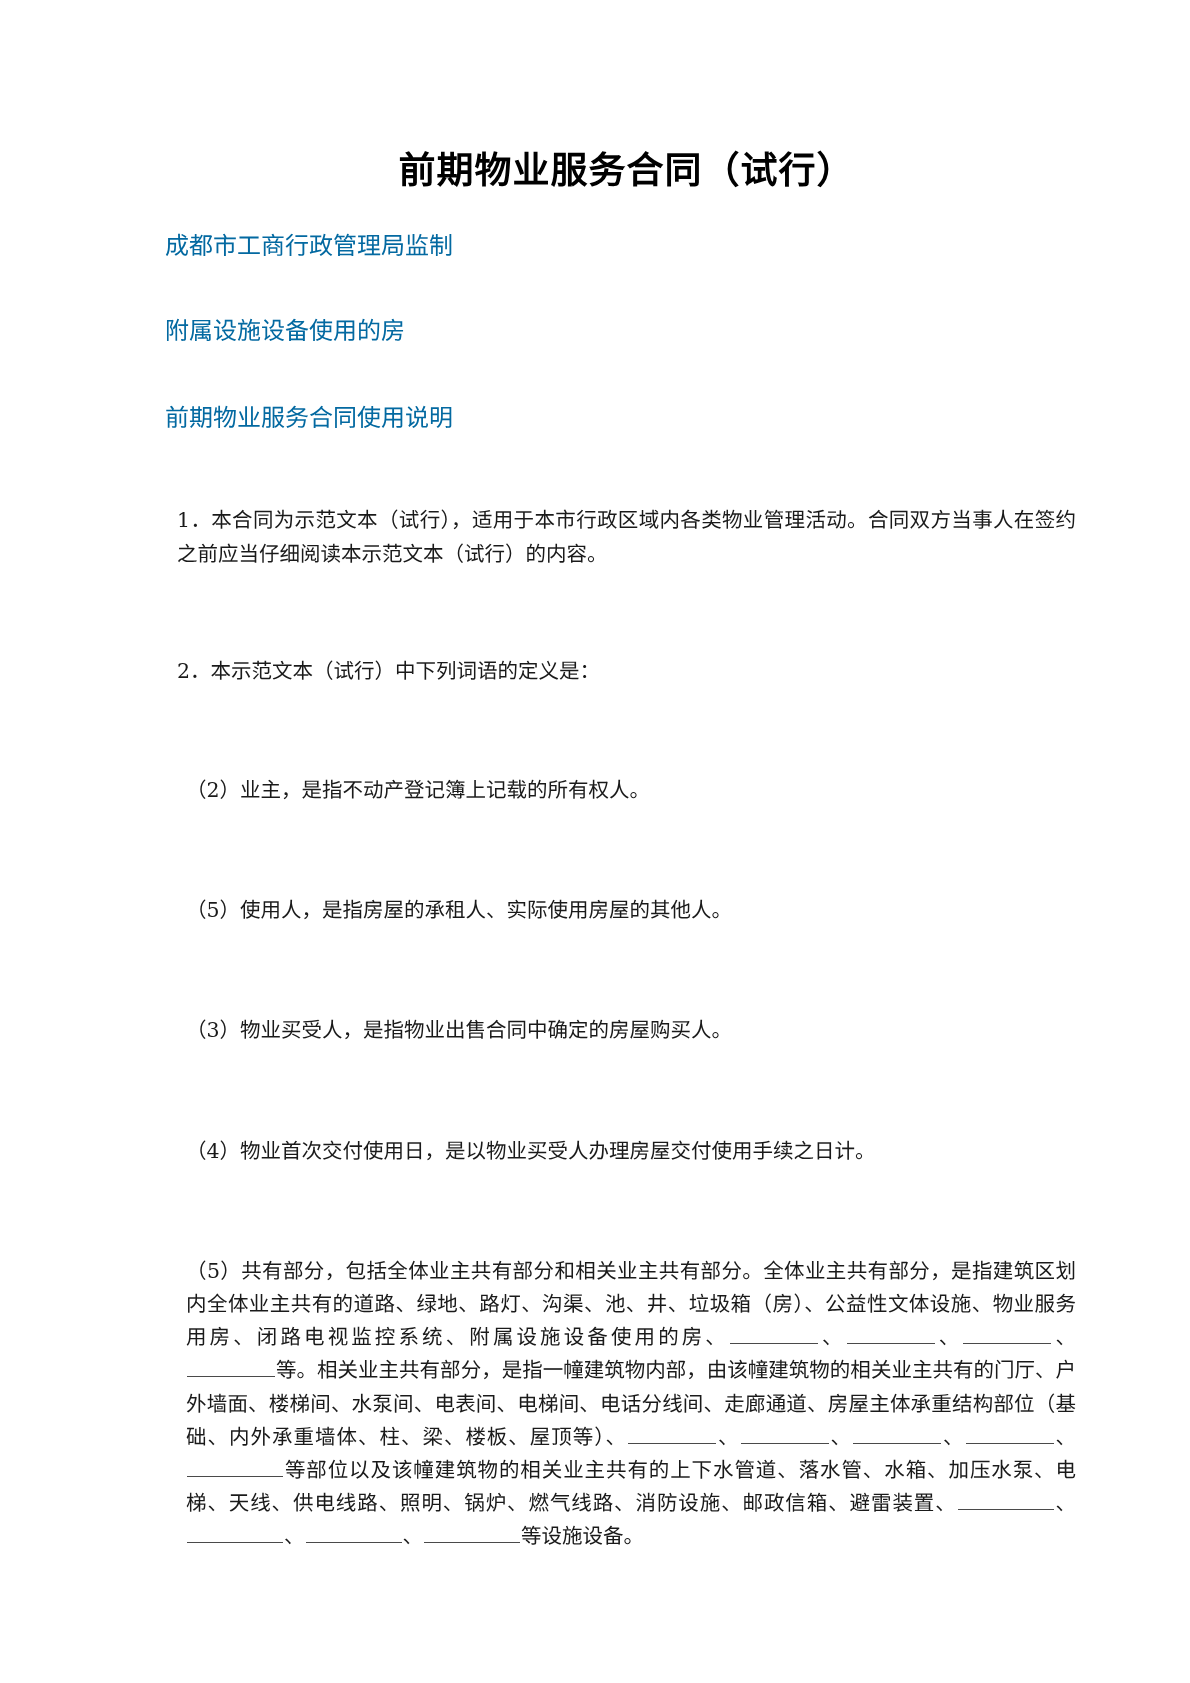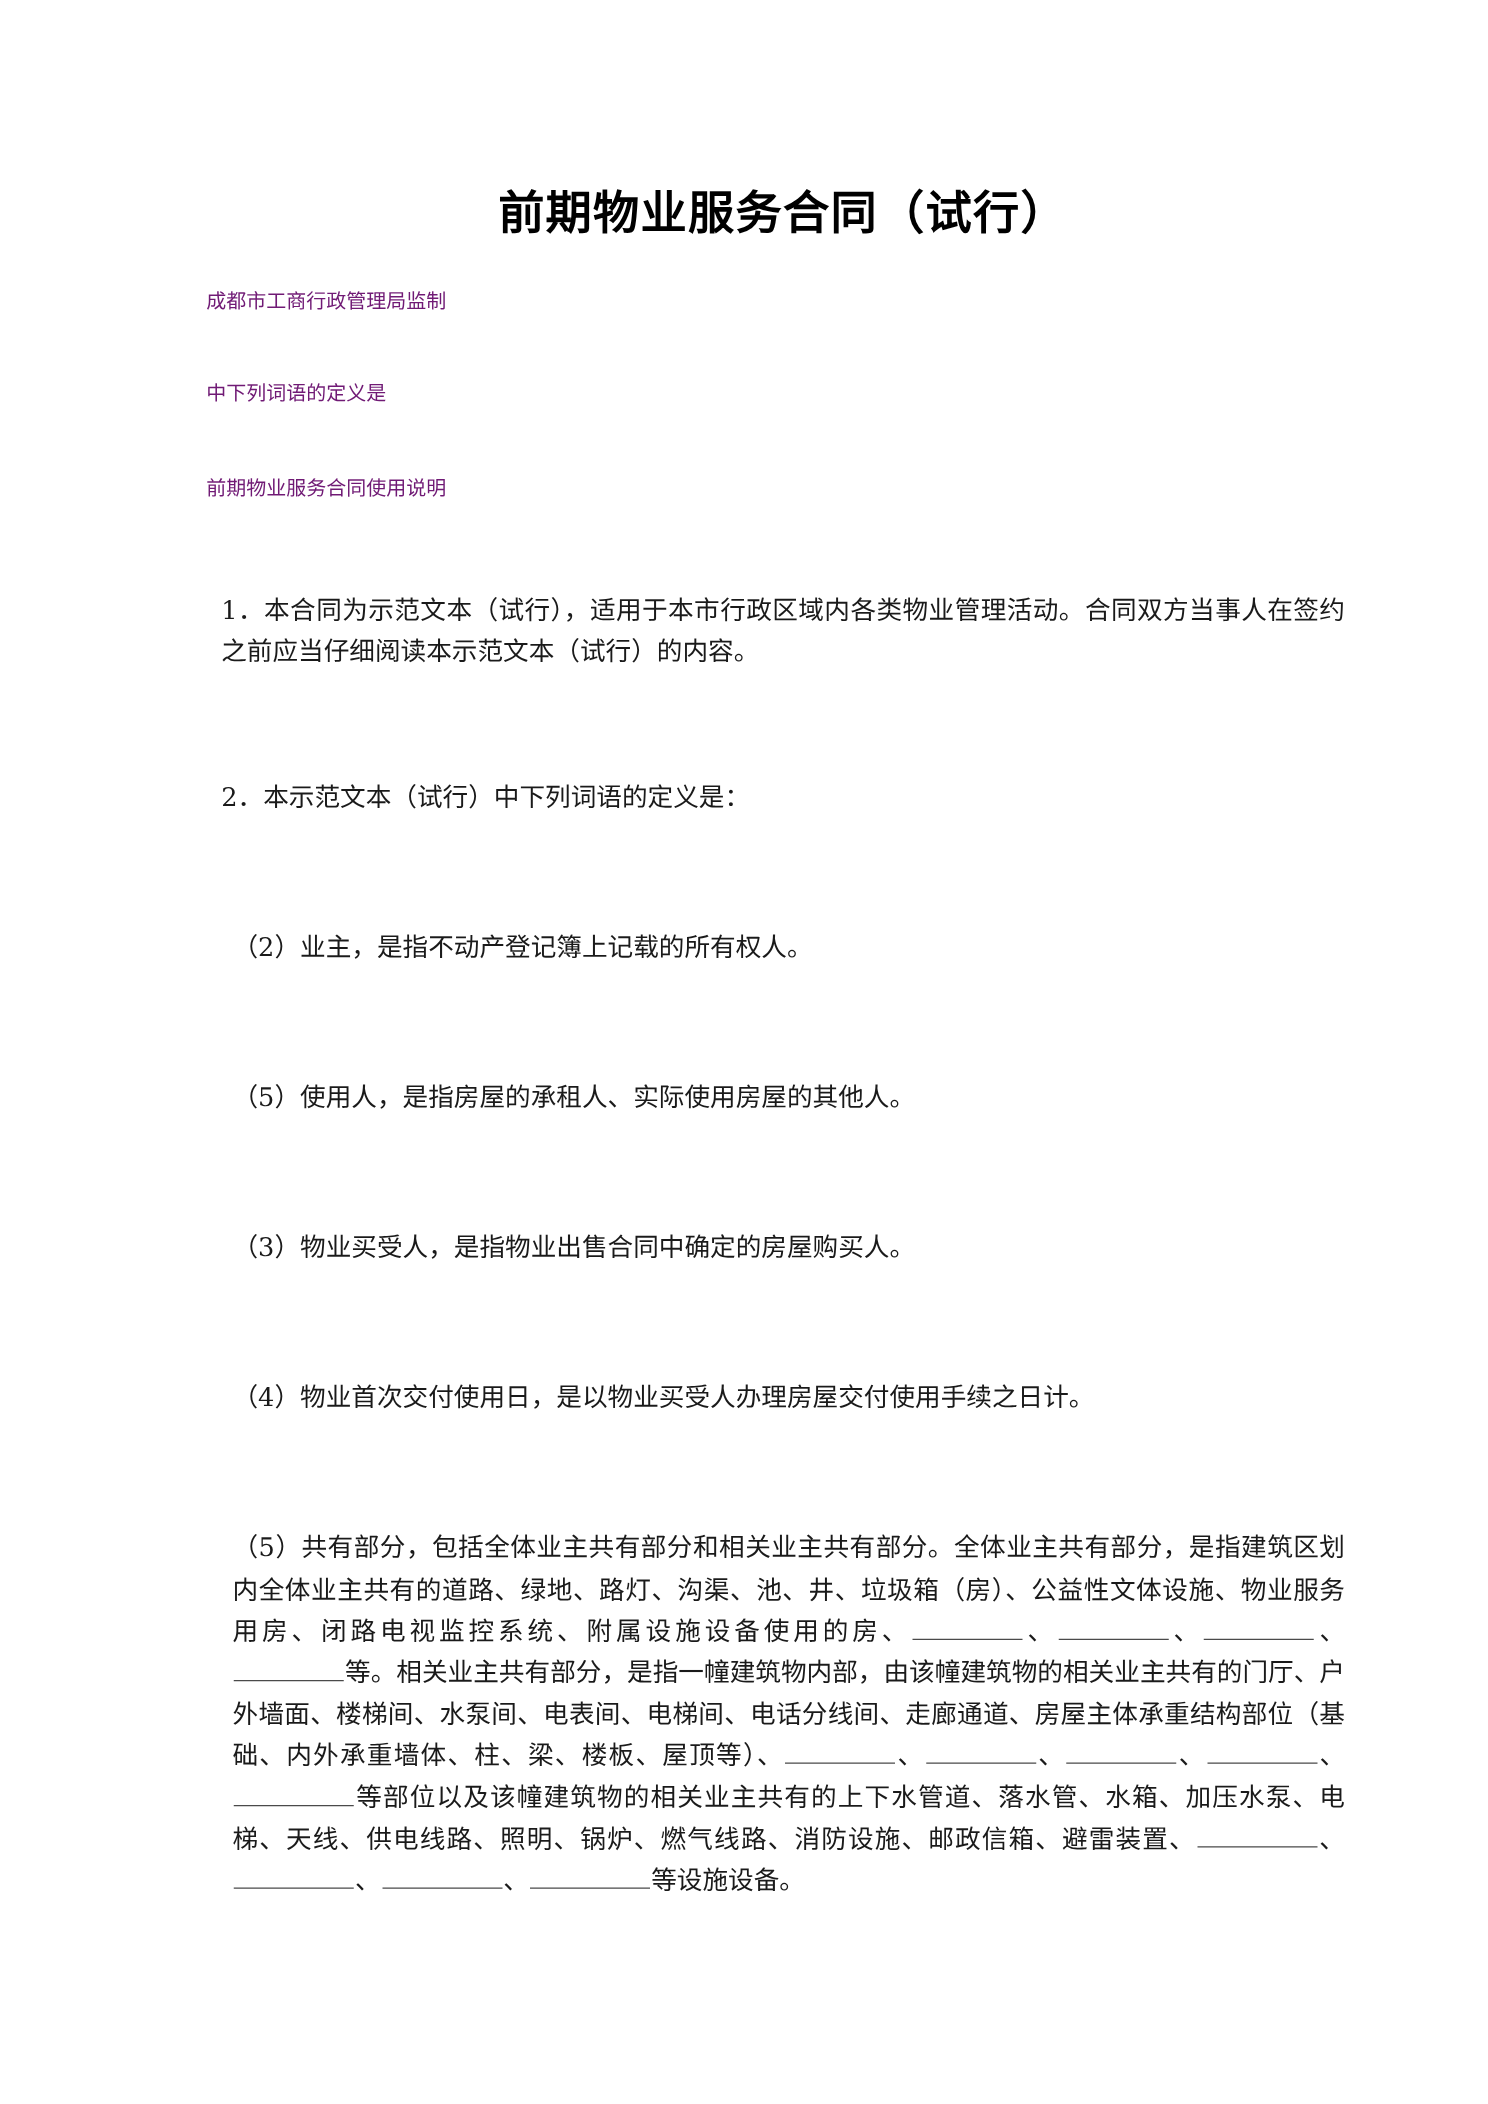--- a/index.html
+++ b/index.html
@@ -30,23 +30,23 @@
     text-align: center;
     font-family: "DejaVu Sans", "Liberation Sans", sans-serif;
     font-weight: bold;
     font-size: 37px;
     line-height: 1.25;
     letter-spacing: 1px;
     color: #000000;
     padding-top: 148px;
   }
   .imprint {
-    font-size: 16px;
+    font-size: 24px;
     line-height: 1.35;
-    color: #701a75;
+    color: #0369a1;
     margin: 0;
   }
   .sp-1 { height: 36px; }
   .sp-2 { height: 52px; }
   .sp-3 { height: 55px; }
   .sp-4 { height: 58px; }
   .sp-5 { height: 60px; }
   .sp-6 { height: 62px; }
   .sp-7 { height: 63px; }
   .sp-10 { height: 63px; }
@@ -79,21 +79,21 @@
 <div class="page">
 
   <h1 class="doc-title">前期物业服务合同（试行）</h1>
 
   <div class="sp-1"></div>
 
   <p class="imprint">成都市工商行政管理局监制</p>
 
   <div class="sp-2"></div>
 
-  <p class="imprint">中下列词语的定义是</p>
+  <p class="imprint">附属设施设备使用的房</p>
 
   <div class="sp-3"></div>
 
   <p class="imprint">前期物业服务合同使用说明</p>
 
   <div class="sp-4"></div>
 
   <p class="para">1．本合同为示范文本（试行），适用于本市行政区域内各类物业管理活动。合同双方当事人在签约之前应当仔细阅读本示范文本（试行）的内容。</p>
 
   <div class="sp-5"></div>

